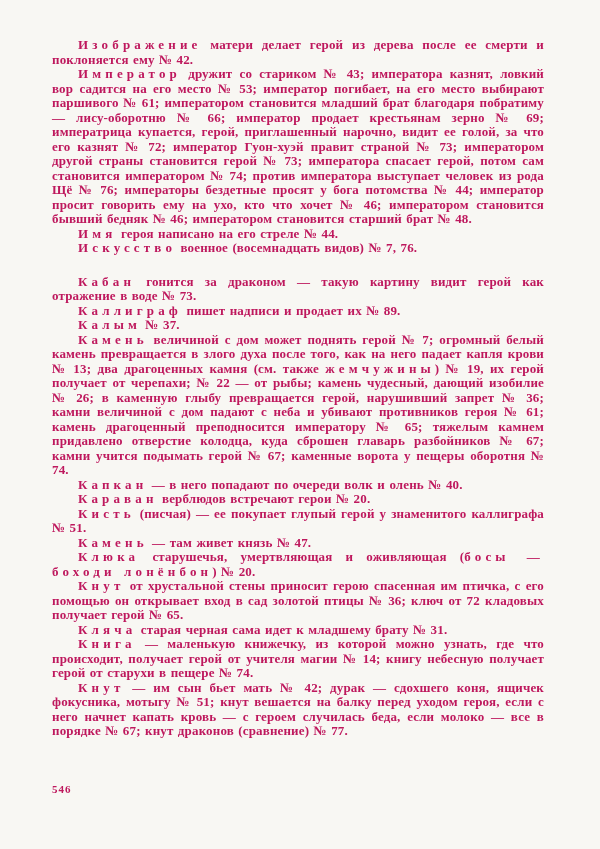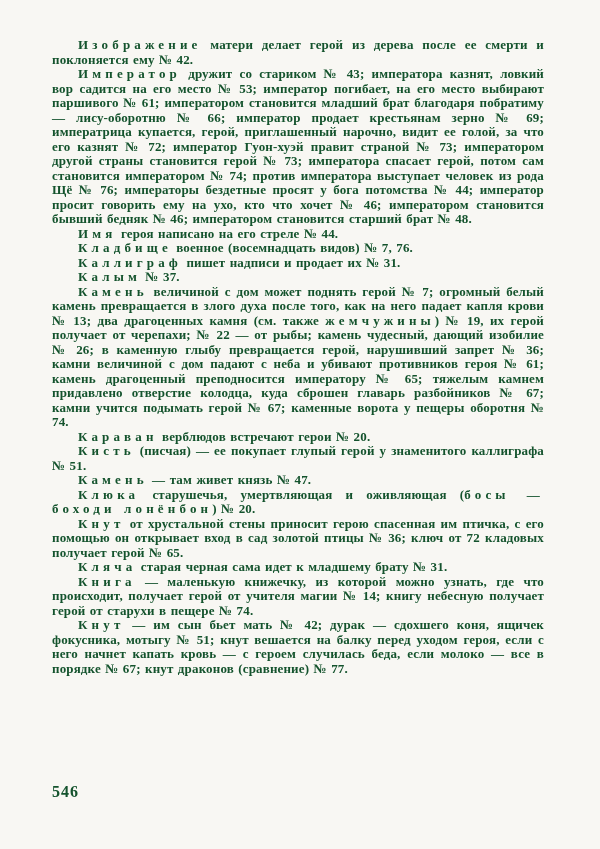--- a/index.html
+++ b/index.html
@@ -36,37 +36,39 @@
   p.para.gap {
     margin-top: 19px;
   }
   .sp {
     letter-spacing: 0.32em;
   }
   .page-number {
     position: absolute;
     left: 52px;
     top: 783px;
-    font-size: 16px;
+    font-size: 11px;
     font-weight: 700;
     letter-spacing: 1px;
   }
 </style>
 </head>
 <body>
 
-<div class="scan-page" style="background: rgb(248, 247, 243); color: #14532d;">
+<div class="scan-page" style="background: rgb(248, 247, 243); color: #be185d;">
   <div class="text-block" id="text-block">
       <p class="para"><span class="sp">Изображение</span><span class="tx"> матери делает герой из дерева после ее смерти и поклоняется ему № 42.</span></p>
       <p class="para"><span class="sp">Император</span><span class="tx"> дружит со стариком № 43; императора казнят, ловкий вор садится на его место № 53; император погибает, на его место выбирают паршивого № 61; императором становится младший брат благодаря побратиму — лису-оборотню № 66; император продает крестьянам зерно № 69; императрица купается, герой, приглашенный нарочно, видит ее голой, за что его казнят № 72; император Гуон-хуэй правит страной № 73; императором другой страны становится герой № 73; императора спасает герой, потом сам становится императором № 74; против императора выступает человек из рода Щё № 76; императоры бездетные просят у бога потомства № 44; император просит говорить ему на ухо, кто что хочет № 46; императором становится бывший бедняк № 46; императором становится старший брат № 48.</span></p>
       <p class="para"><span class="sp">Имя</span><span class="tx"> героя написано на его стреле № 44.</span></p>
-      <p class="para"><span class="sp">Кладбище</span><span class="tx"> военное (восемнадцать видов) № 7, 76.</span></p>
-      <p class="para"><span class="sp">Каллиграф</span><span class="tx"> пишет надписи и продает их № 31.</span></p>
+      <p class="para"><span class="sp">Искусство</span><span class="tx"> военное (восемнадцать видов) № 7, 76.</span></p>
+      <p class="para gap"><span class="sp">Кабан</span><span class="tx"> гонится за драконом — такую картину видит герой как отражение в воде № 73.</span></p>
+      <p class="para"><span class="sp">Каллиграф</span><span class="tx"> пишет надписи и продает их № 89.</span></p>
       <p class="para"><span class="sp">Калым</span><span class="tx"> № 37.</span></p>
       <p class="para"><span class="sp">Камень</span><span class="tx"> величиной с дом может поднять герой № 7; огромный белый камень превращается в злого духа после того, как на него падает капля крови № 13; два драгоценных камня (см. также </span><span class="sp">жемчужины</span><span class="tx">) № 19, их герой получает от черепахи; № 22 — от рыбы; камень чудесный, дающий изобилие № 26; в каменную глыбу превращается герой, нарушивший запрет № 36; камни величиной с дом падают с неба и убивают противников героя № 61; камень драгоценный преподносится императору № 65; тяжелым камнем придавлено отверстие колодца, куда сброшен главарь разбойников № 67; камни учится подымать герой № 67; каменные ворота у пещеры оборотня № 74.</span></p>
+      <p class="para"><span class="sp">Капкан</span><span class="tx"> — в него попадают по очереди волк и олень № 40.</span></p>
       <p class="para"><span class="sp">Караван</span><span class="tx"> верблюдов встречают герои № 20.</span></p>
       <p class="para"><span class="sp">Кисть</span><span class="tx"> (писчая) — ее покупает глупый герой у знаменитого каллиграфа № 51.</span></p>
       <p class="para"><span class="sp">Камень</span><span class="tx"> — там живет князь № 47.</span></p>
       <p class="para"><span class="sp">Клюка</span><span class="tx"> старушечья, умертвляющая и оживляющая (</span><span class="sp">босы — боходи лонёнбон</span><span class="tx">) № 20.</span></p>
       <p class="para"><span class="sp">Кнут</span><span class="tx"> от хрустальной стены приносит герою спасенная им птичка, с его помощью он открывает вход в сад золотой птицы № 36; ключ от 72 кладовых получает герой № 65.</span></p>
       <p class="para"><span class="sp">Кляча</span><span class="tx"> старая черная сама идет к младшему брату № 31.</span></p>
       <p class="para"><span class="sp">Книга</span><span class="tx"> — маленькую книжечку, из которой можно узнать, где что происходит, получает герой от учителя магии № 14; книгу небесную получает герой от старухи в пещере № 74.</span></p>
       <p class="para"><span class="sp">Кнут</span><span class="tx"> — им сын бьет мать № 42; дурак — сдохшего коня, ящичек фокусника, мотыгу № 51; кнут вешается на балку перед уходом героя, если с него начнет капать кровь — с героем случилась беда, если молоко — все в порядке № 67; кнут драконов (сравнение) № 77.</span></p>
     </div>
   <div class="page-number">546</div>

